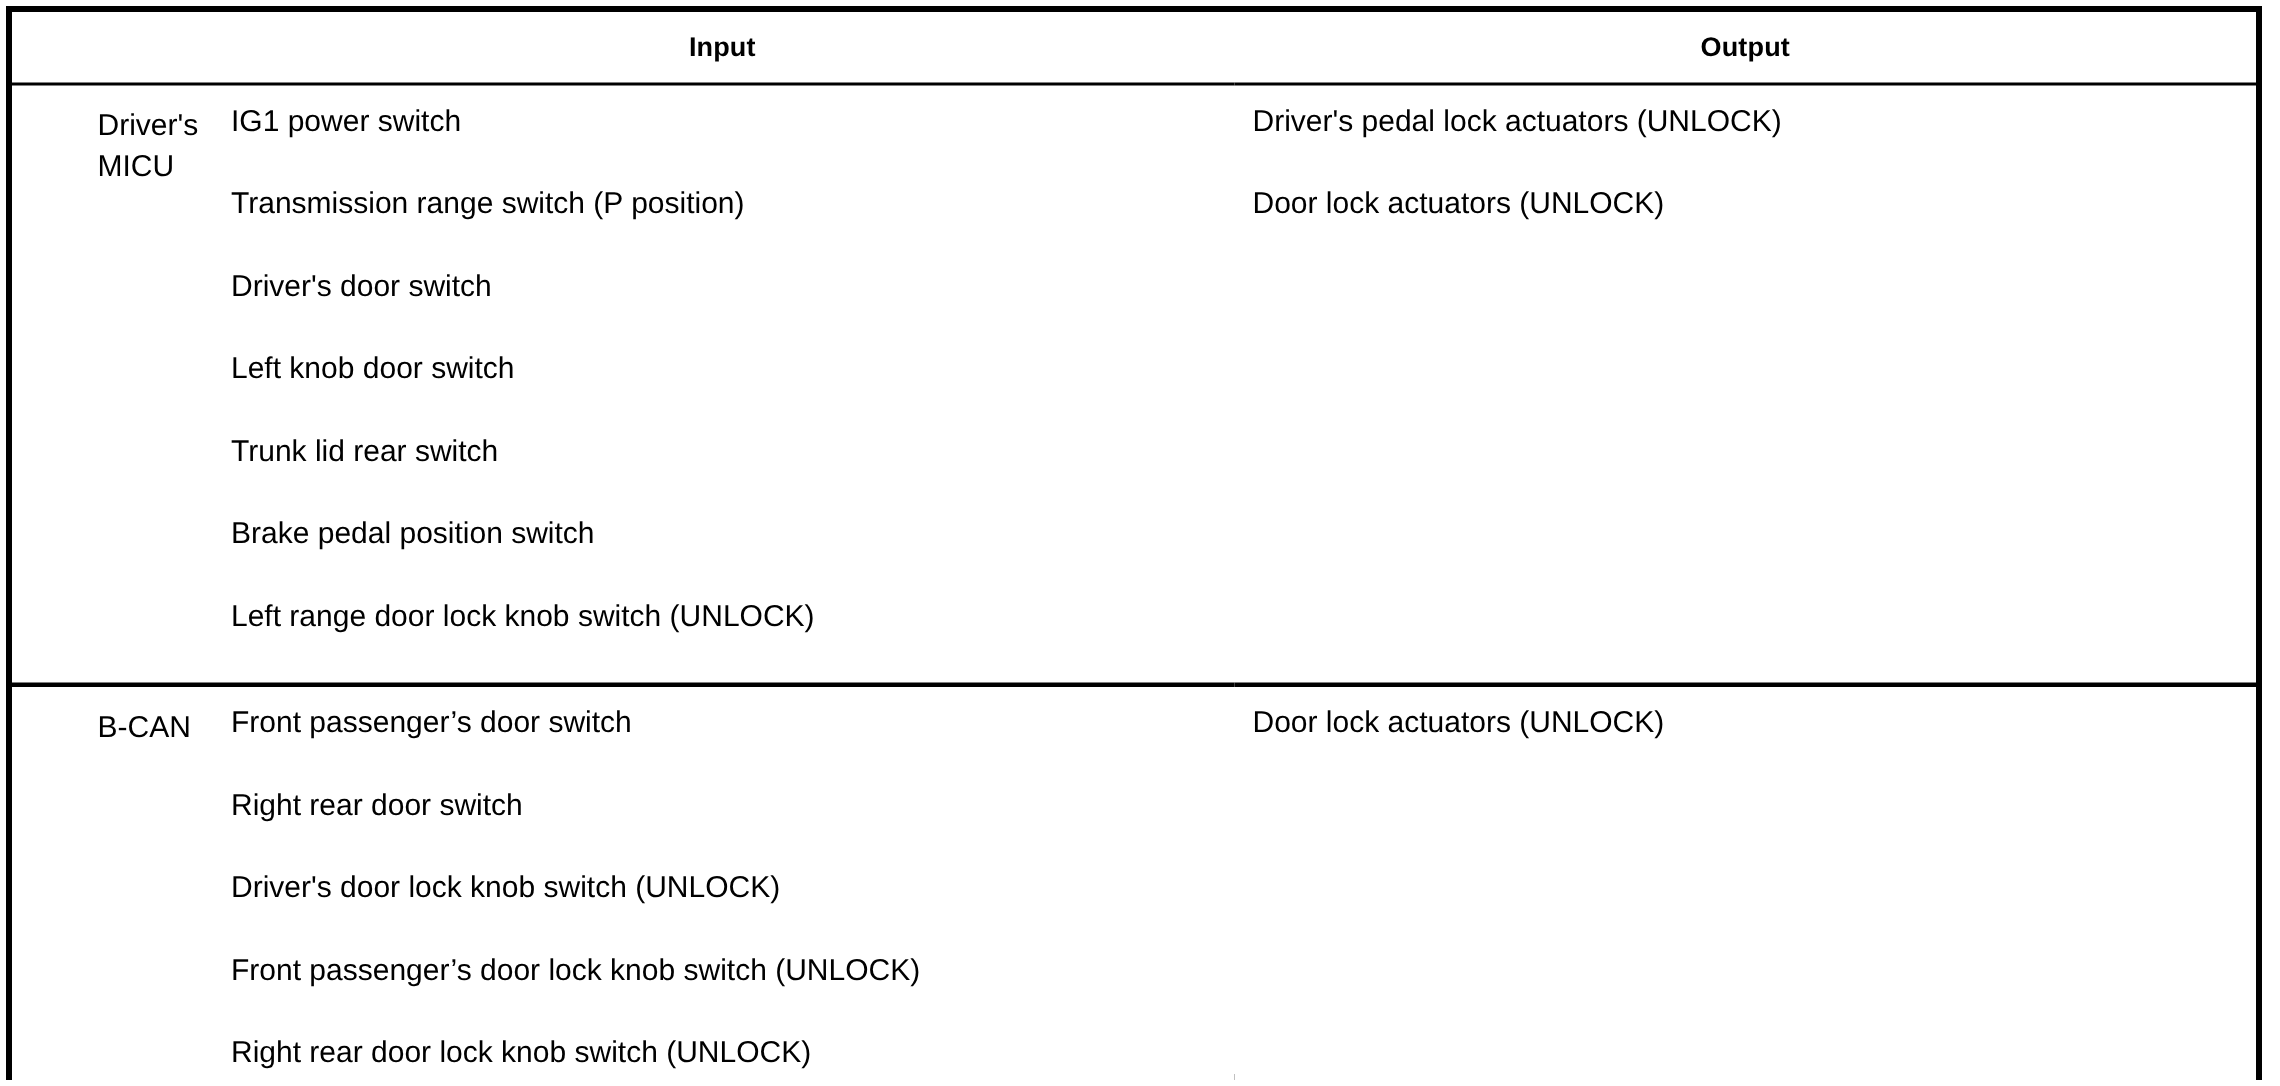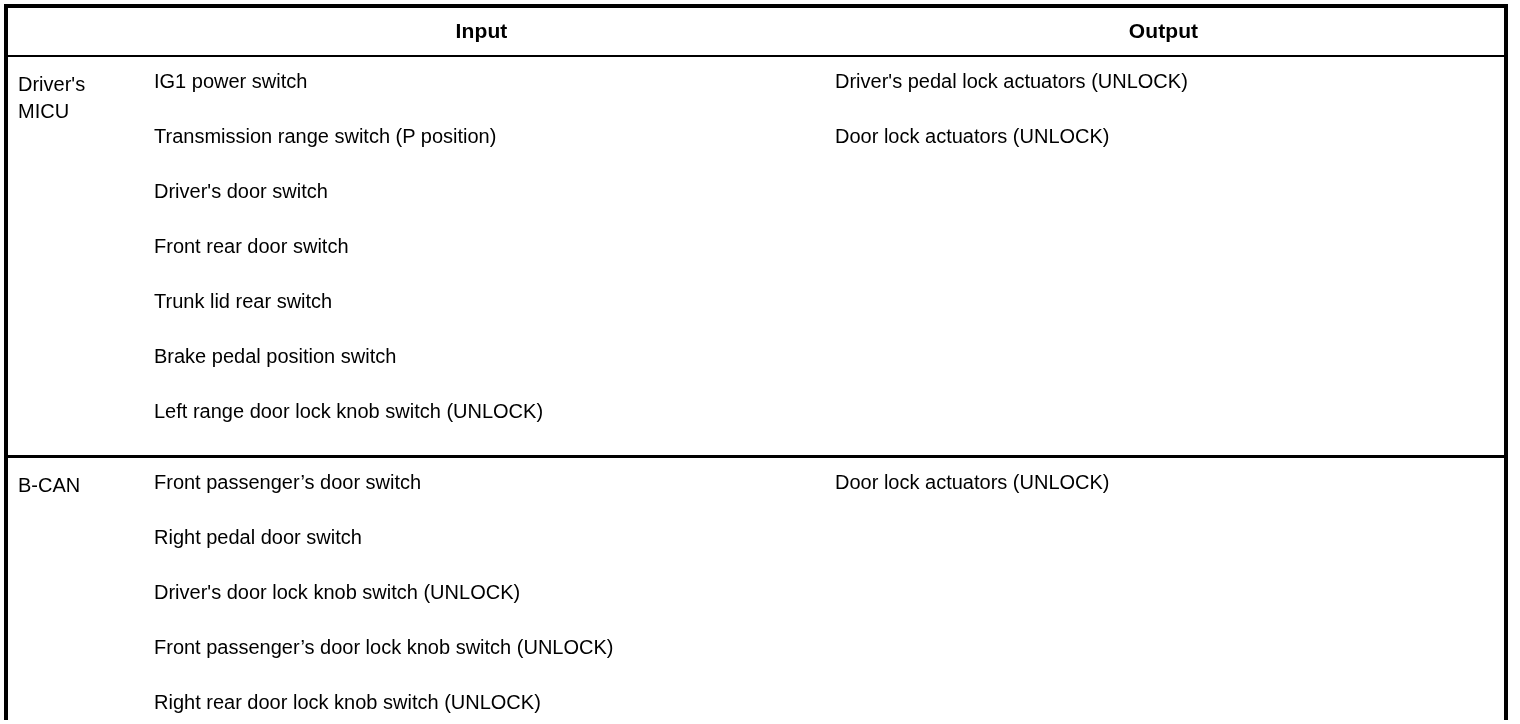--- a/index.html
+++ b/index.html
@@ -73,35 +73,36 @@
   .row-micu .cell-input,
   .row-micu .cell-output {
     border-bottom: 3px solid #000000;
   }
 
   
   .row-header { height: 48px; }
 
   .header-label {
     text-align: center;
-    font-size: 21px;
+    font-size: 18px;
     font-weight: bold;
     line-height: 46px;
     letter-spacing: 0.1px;
   }
 
   
   .row-micu  { height: 384px; }
   .row-bcan  { height: 278px; }
 
   .system-label {
     font-size: 20px;
     line-height: 27px;
     padding: 14px 0 0 10px;
     white-space: pre-line;
+    margin-left: 47px;
   }
 
   .item-list {
     list-style: none;
     margin: 0;
     padding: 13px 0 0 0;
   }
   .item-list li {
     font-size: 20px;
     line-height: 22px;
@@ -146,42 +147,42 @@
         <tr class="row-micu">
           <td class="cell-system">
             <div class="system-label">Driver's
 MICU</div>
           </td>
           <td class="cell-input">
             <ul class="item-list">
               <li>IG1 power switch</li>
               <li>Transmission range switch (P position)</li>
               <li>Driver's door switch</li>
-              <li>Front rear door switch</li>
+              <li>Left knob door switch</li>
               <li>Trunk lid rear switch</li>
               <li>Brake pedal position switch</li>
               <li>Left range door lock knob switch (UNLOCK)</li>
             </ul>
           </td>
           <td class="cell-output">
             <ul class="item-list">
               <li>Driver's pedal lock actuators (UNLOCK)</li>
               <li>Door lock actuators (UNLOCK)</li>
             </ul>
           </td>
         </tr>
 
         <tr class="row-bcan">
           <td class="cell-system">
             <div class="system-label">B-CAN</div>
           </td>
           <td class="cell-input">
             <ul class="item-list">
               <li>Front passenger’s door switch</li>
-              <li>Right pedal door switch</li>
+              <li>Right rear door switch</li>
               <li>Driver's door lock knob switch (UNLOCK)</li>
               <li>Front passenger’s door lock knob switch (UNLOCK)</li>
               <li>Right rear door lock knob switch (UNLOCK)</li>
             </ul>
           </td>
           <td class="cell-output">
             <ul class="item-list">
               <li>Door lock actuators (UNLOCK)</li>
             </ul>
           </td>

